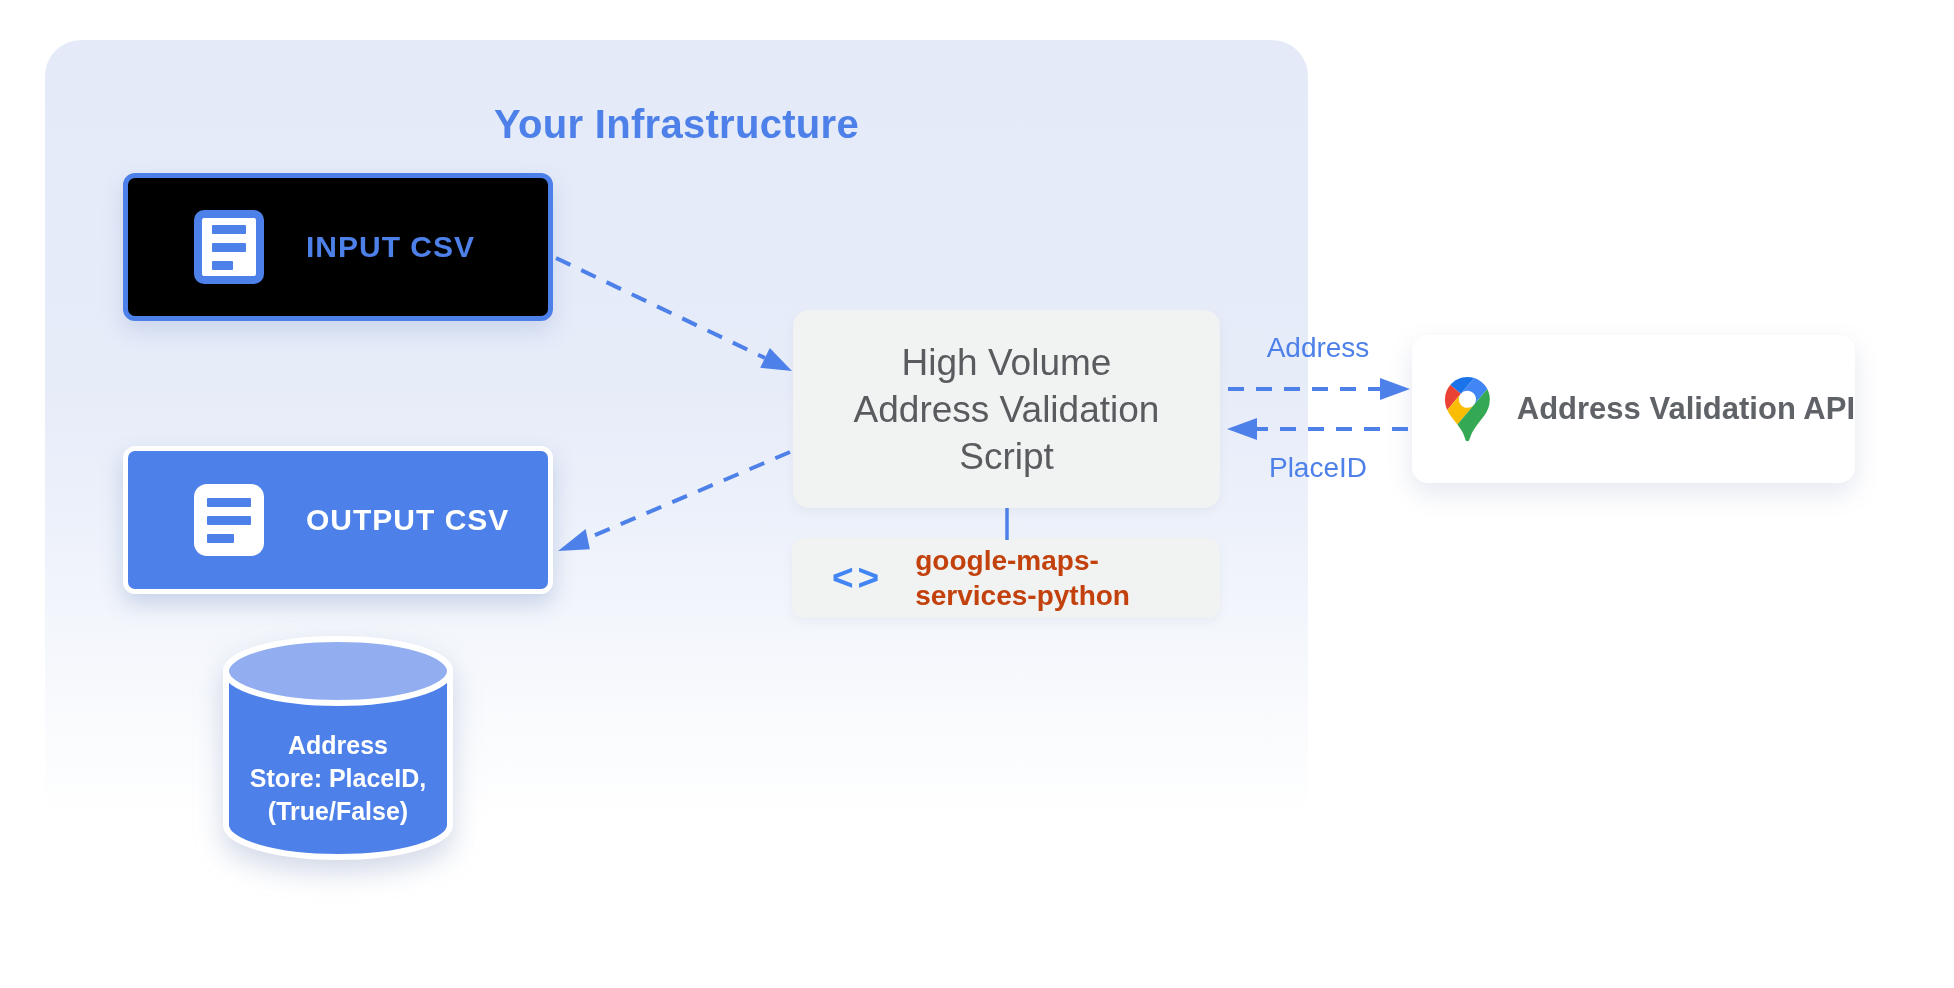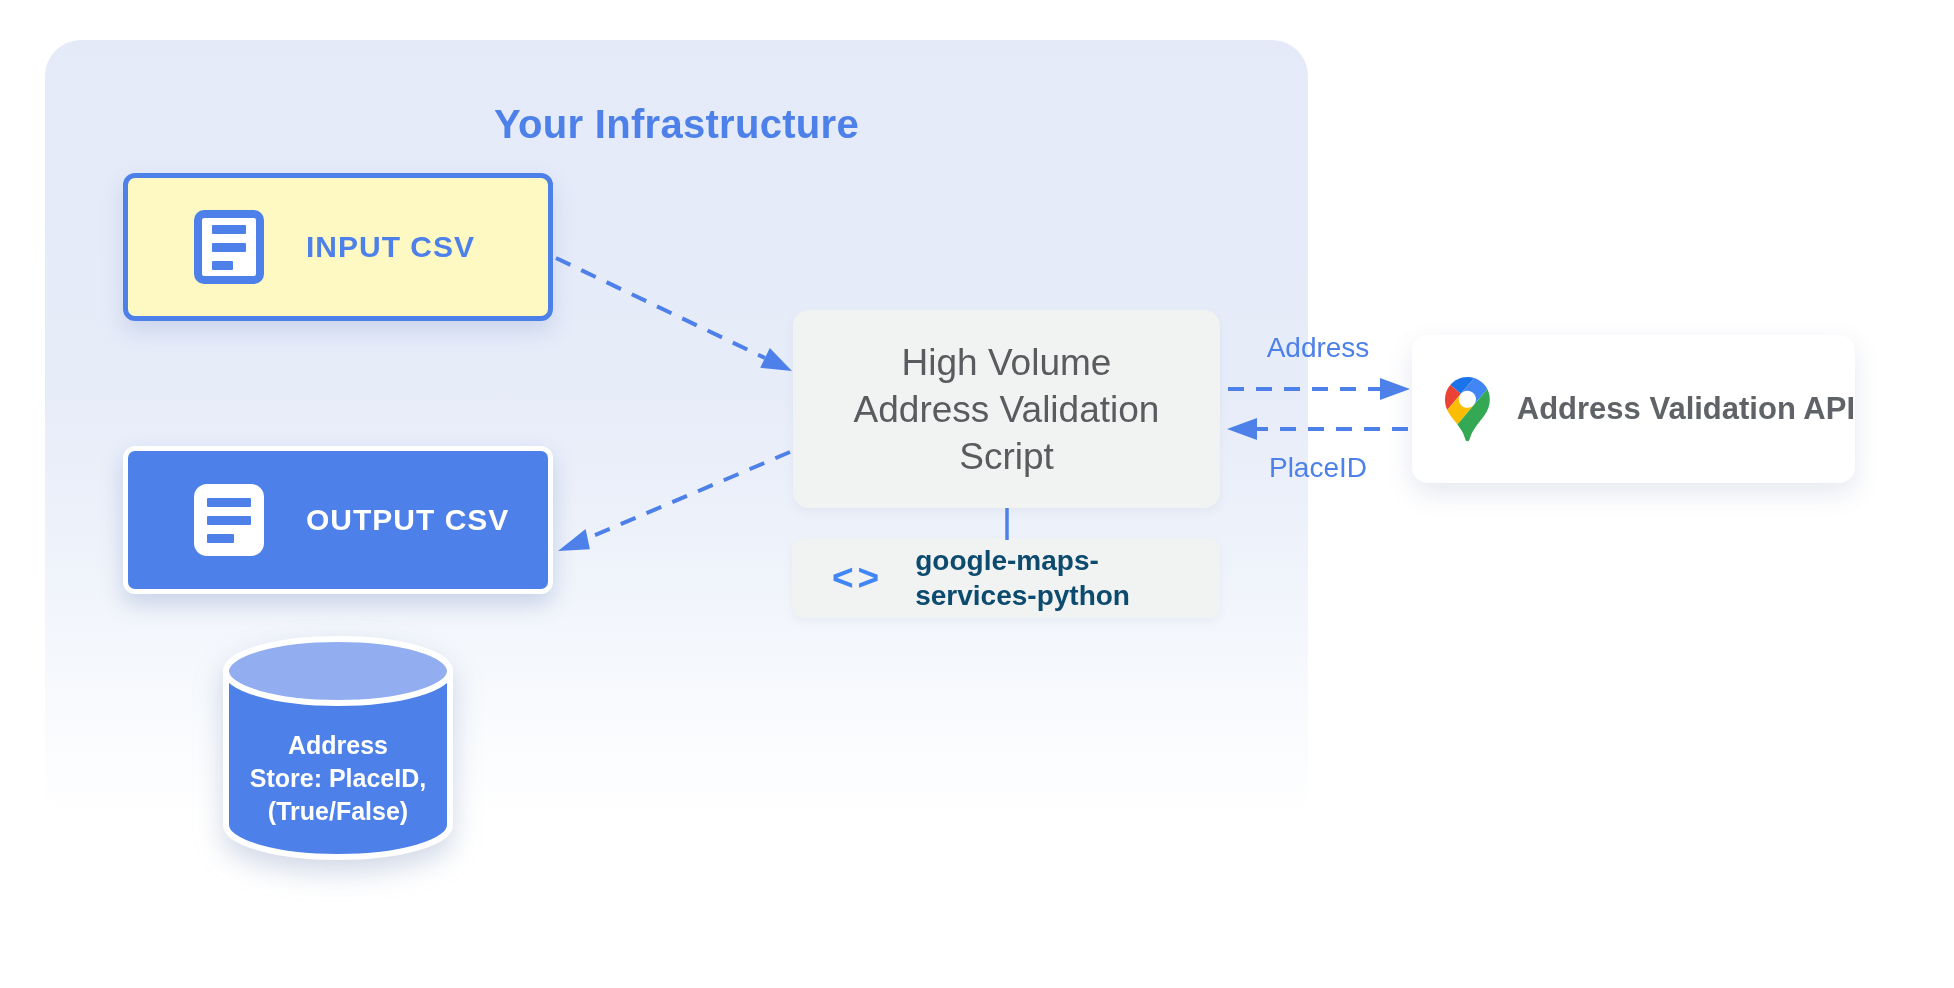--- a/index.html
+++ b/index.html
@@ -18,21 +18,21 @@
     position:absolute;left:0;top:62px;width:100%;
     text-align:center;font-size:40px;font-weight:700;color:#4D80E8;letter-spacing:.3px;
   }
 
   
   .csv-box{
     position:absolute;left:123px;width:430px;height:148px;border-radius:12px;
     display:flex;align-items:center;padding-left:66px;
   }
   .csv-box.input{
-    top:173px;background:#fef9c3;border:5px solid #4D80E8;
+    top:173px;background:#000000;border:5px solid #4D80E8;
     box-shadow:0 10px 22px rgba(77,110,180,.18);
   }
   .csv-box.output{
     top:446px;background:#4D80E8;border:5px solid #ffffff;
     box-shadow:0 10px 22px rgba(77,110,180,.25);
   }
   .csv-label{font-size:30px;font-weight:700;letter-spacing:1px;margin-left:42px;white-space:nowrap;}
   .csv-box.input .csv-label{color:#4D80E8;}
   .csv-box.output .csv-label{color:#ffffff;}
 
@@ -64,21 +64,21 @@
     display:flex;align-items:center;justify-content:center;text-align:center;
   }
   .script-label{font-size:37px;font-weight:400;color:#595B5E;line-height:47px;}
 
   .library-node{
     position:absolute;left:792px;top:538px;width:428px;height:80px;border-radius:12px;
     background:#F1F2F2;box-shadow:0 4px 10px rgba(120,130,150,.08);
     display:flex;align-items:center;padding-left:40px;
   }
   .code-icon{font-size:37px;font-weight:700;color:#4285F4;letter-spacing:4px;white-space:nowrap;}
-  .library-label{margin-left:32px;font-size:28px;font-weight:700;color:#0c4a6e;line-height:35px;}
+  .library-label{margin-left:32px;font-size:28px;font-weight:700;color:#c2410c;line-height:35px;}
 
   
   .api-card{
     position:absolute;left:1412px;top:335px;width:443px;height:148px;border-radius:16px;
     background:#ffffff;box-shadow:0 10px 26px rgba(95,115,160,.16);
     display:flex;align-items:center;padding-left:33px;
   }
   .api-label{margin-left:27px;font-size:31px;font-weight:700;color:#5F6368;white-space:nowrap;}
 
   

